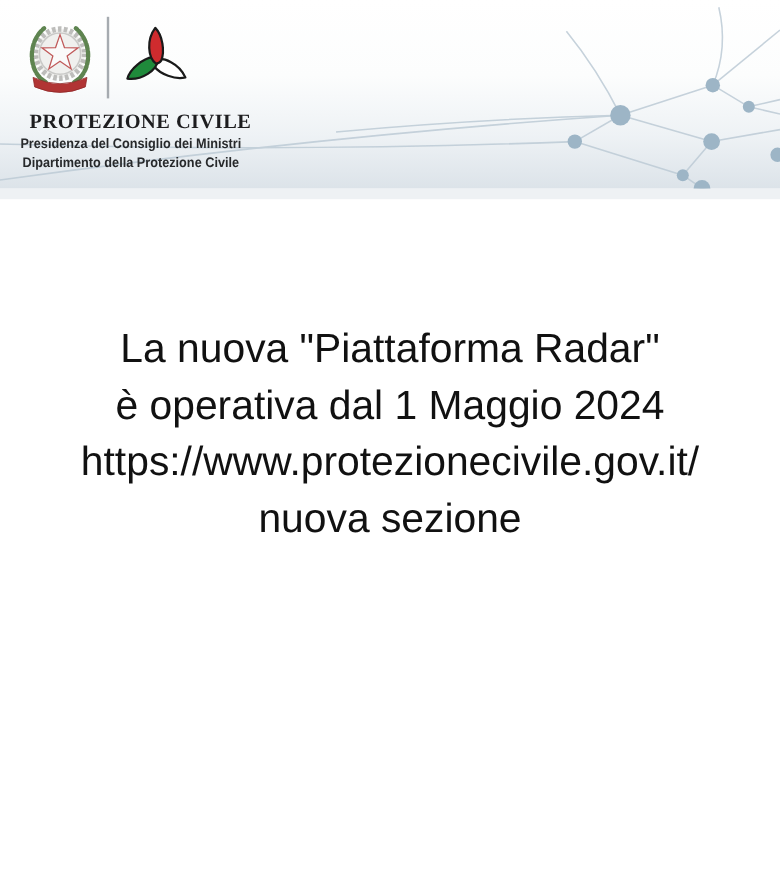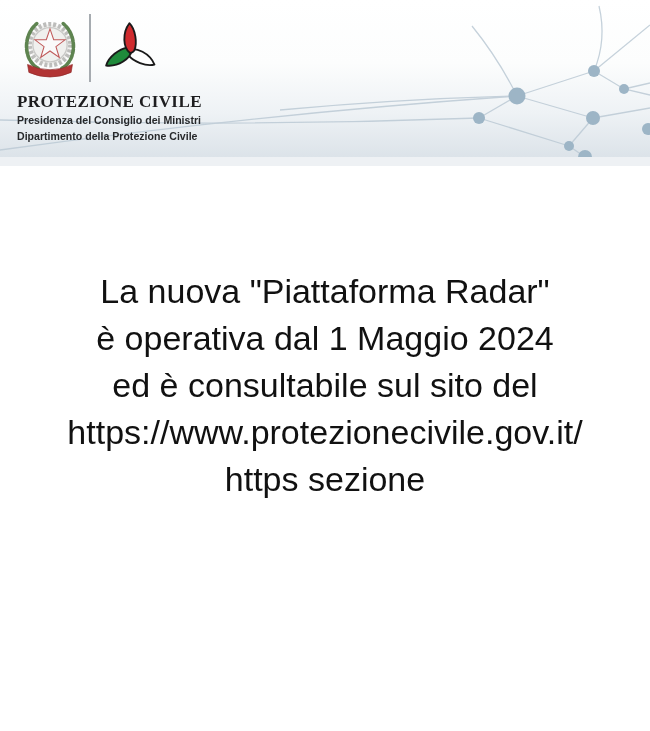--- a/index.html
+++ b/index.html
@@ -13,20 +13,21 @@
     position: relative;
   }
 
   
   .header {
     position: relative;
     width: 650px;
     height: 157px;
     background: linear-gradient(180deg, #ffffff 0%, #fcfdfd 40%, #eef2f5 72%, #dce3e9 100%);
     overflow: hidden;
+    text-align: center;
   }
   .header-strip {
     width: 650px;
     height: 9px;
     background: #eef1f4;
   }
   .network-decoration {
     position: absolute;
     top: 0; left: 0;
     width: 650px; height: 157px;
@@ -150,16 +151,15 @@
     <div class="brand-name">PROTEZIONE CIVILE</div>
     <div class="brand-sub">Presidenza del Consiglio dei Ministri</div>
     <div class="brand-sub">Dipartimento della Protezione Civile</div>
   </div>
 </div>
 <div class="header-strip"></div>
 
 <div class="announcement">
   <div>La nuova "Piattaforma Radar"</div>
   <div>è operativa dal 1 Maggio 2024</div>
-  <div>ed è consultabile sul sito del</div>
   <div>https://www.protezionecivile.gov.it/</div>
-  <div>https sezione</div>
+  <div>nuova sezione</div>
 </div>
 
 </body></html>

